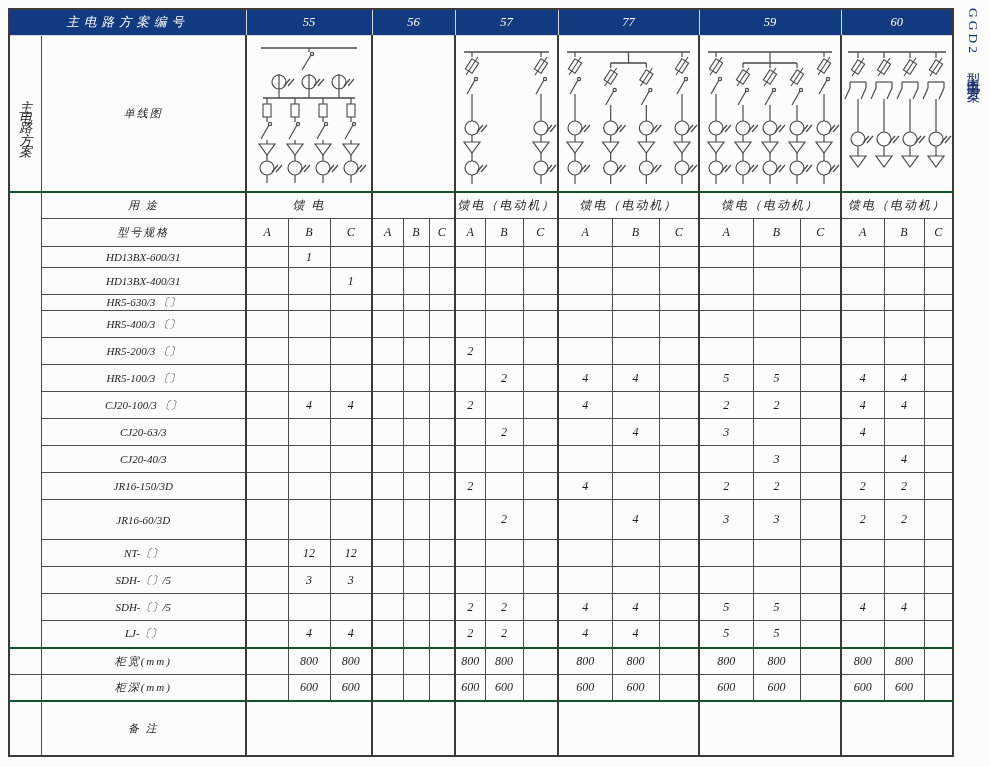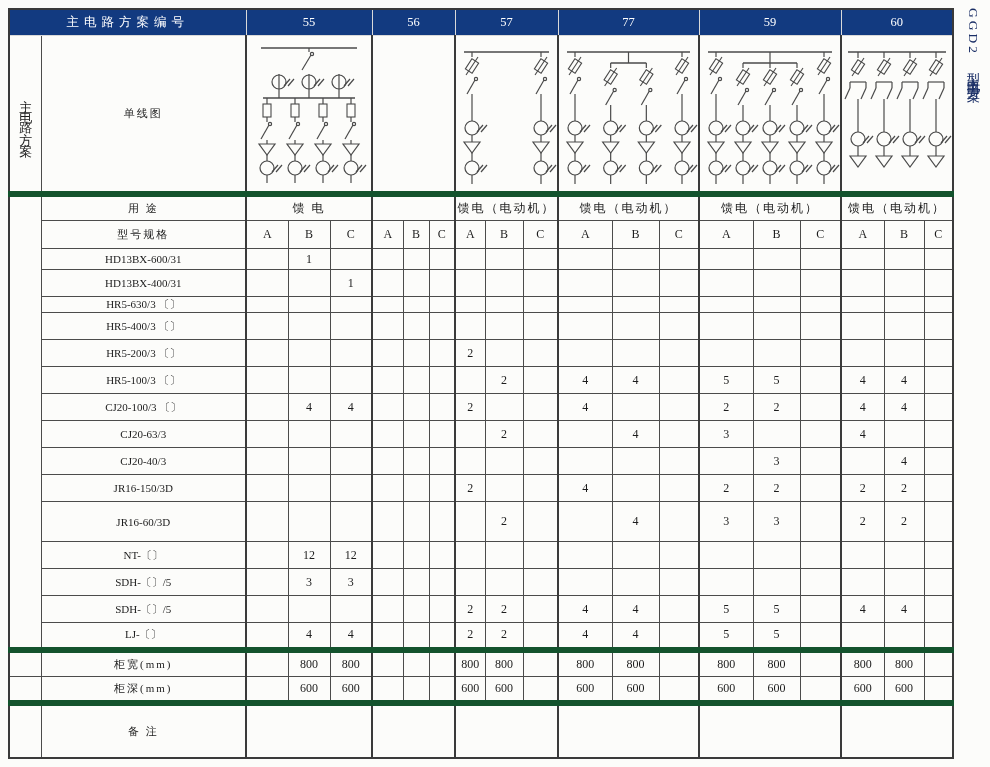--- a/index.html
+++ b/index.html
@@ -6,35 +6,36 @@
   body{
     width:990px;height:767px;position:relative;
     background:#fcfcfa;
     font-family:"Liberation Serif","DejaVu Serif",serif;
     color:#1c1c1c;
   }
   table.main{
     position:absolute;left:8px;top:8px;width:944px;
     border-collapse:collapse;table-layout:fixed;
     border:2px solid #3a3a3a;
+    font-style:italic;
   }
   td{
     border:1px solid #4b4b4b;
     font-size:12px;text-align:center;vertical-align:middle;
     padding:0;overflow:hidden;white-space:nowrap;
   }
   td.hdr{
     background:#123a80;color:#ffffff;border:1px solid #d9d9d9;
     font-size:12.5px;
   }
   td.hdr-title{letter-spacing:5px;}
   td.lbl{font-size:11px;}
   td.zh{letter-spacing:2px;}
   td.sb{border-left:2px solid #3a3a3a;}
-  tr.thick td{border-top:6px solid #14532d;margin-top:24px;}
+  tr.thick td{border-top:2px solid #14532d;margin-top:24px;}
   td.vlabel{
     writing-mode:vertical-rl;text-orientation:upright;
     letter-spacing:11px;font-size:13px;padding-top:6px;
   }
   td.diagram{vertical-align:top;}
   .side-label{
     position:absolute;left:956px;top:8px;height:420px;width:26px;
     writing-mode:vertical-rl;
     font-size:13.5px;letter-spacing:3px;color:#1b2f66;
     font-family:"Liberation Serif","DejaVu Serif",serif;

